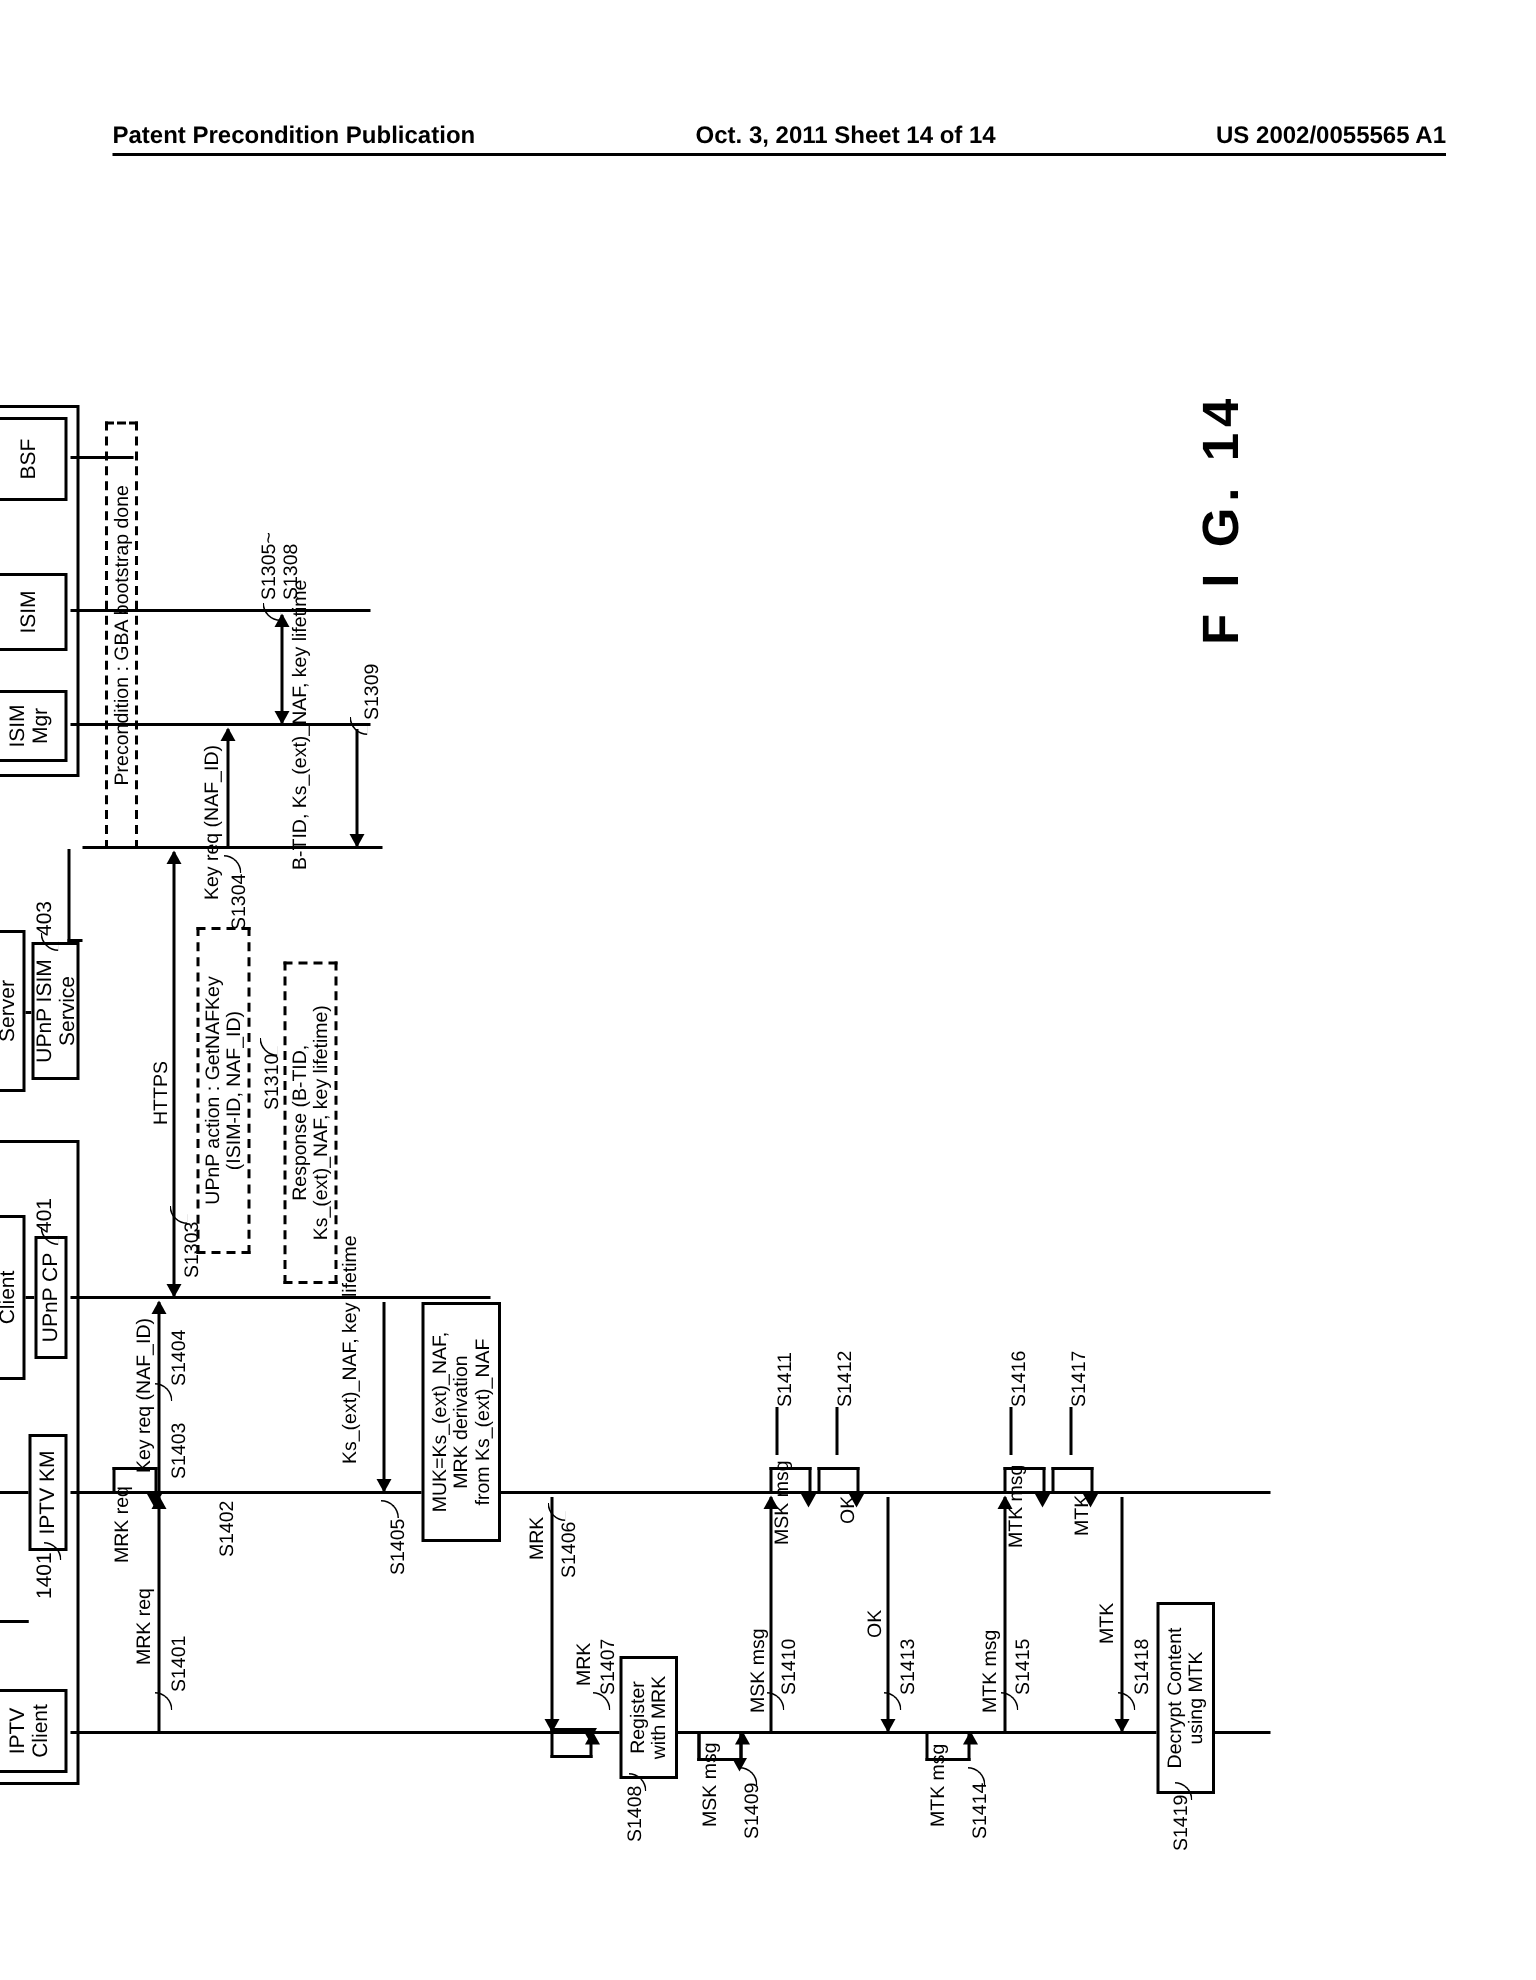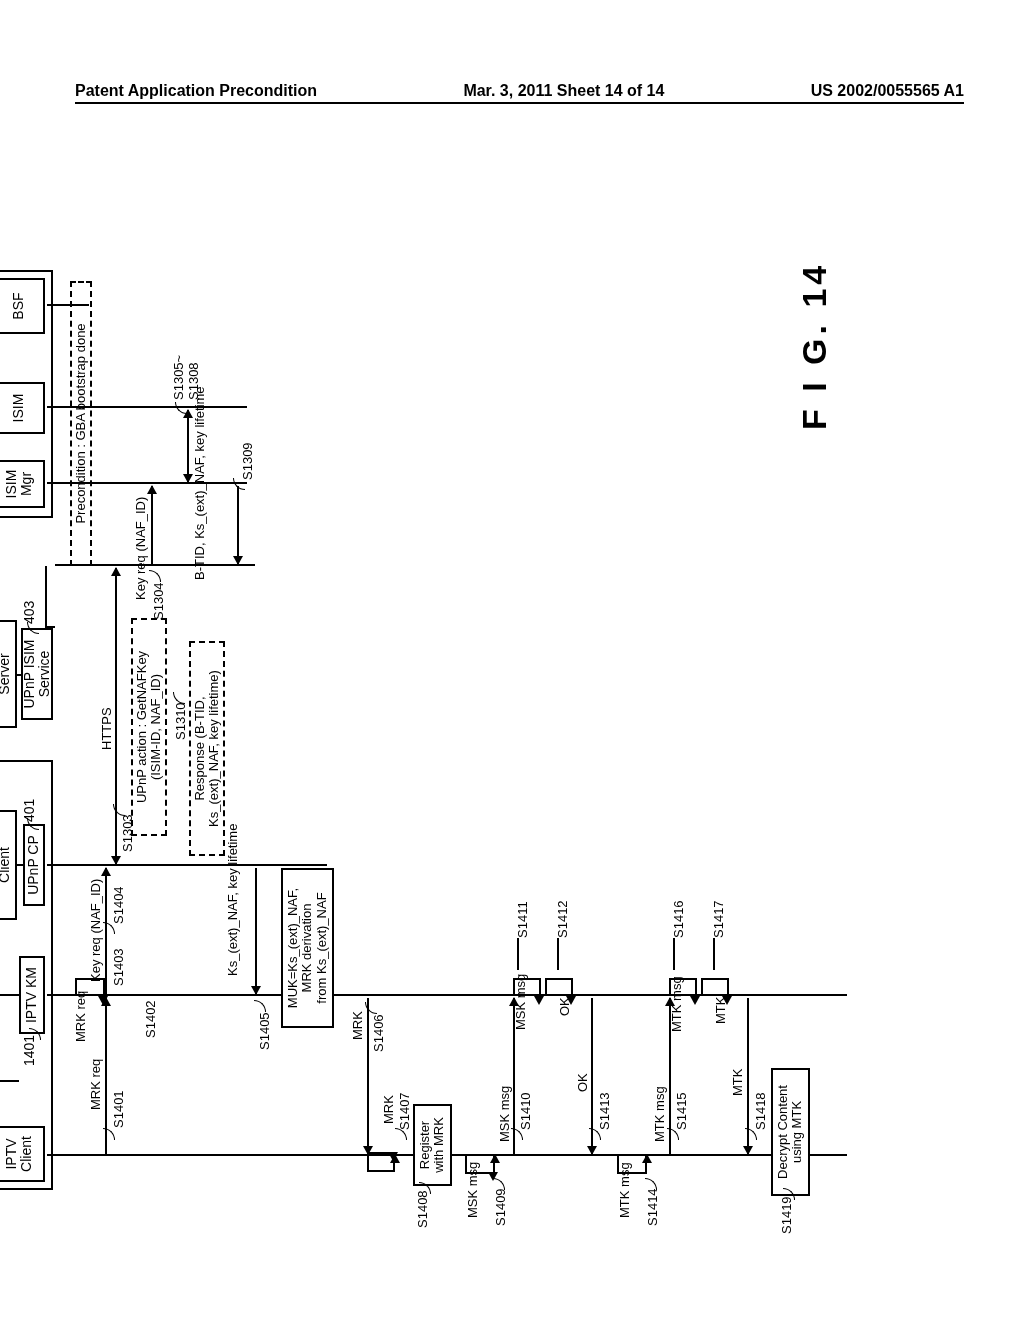--- a/index.html
+++ b/index.html
@@ -143,22 +143,22 @@
     font-size: 34px;
     font-weight: bold;
     letter-spacing: 4px;
   }
   .vline { position:absolute; width:2px; background:#000; }
 </style>
 </head>
 <body>
 
 <div class="page-header">
-  <span>Patent Application Precondition</span>
-  <span>Mar. 3, 2011  Sheet 14 of 14</span>
+  <span>Patent Precondition Publication</span>
+  <span>Oct. 3, 2011  Sheet 14 of 14</span>
   <span>US 2002/0055565 A1</span>
 </div>
 
 <div class="diagram-area">
   <div class="inner">
 
     <div class="outer-box" style="left:0px; top:2px; width:430px; height:96px;">
       
     </div>
 

